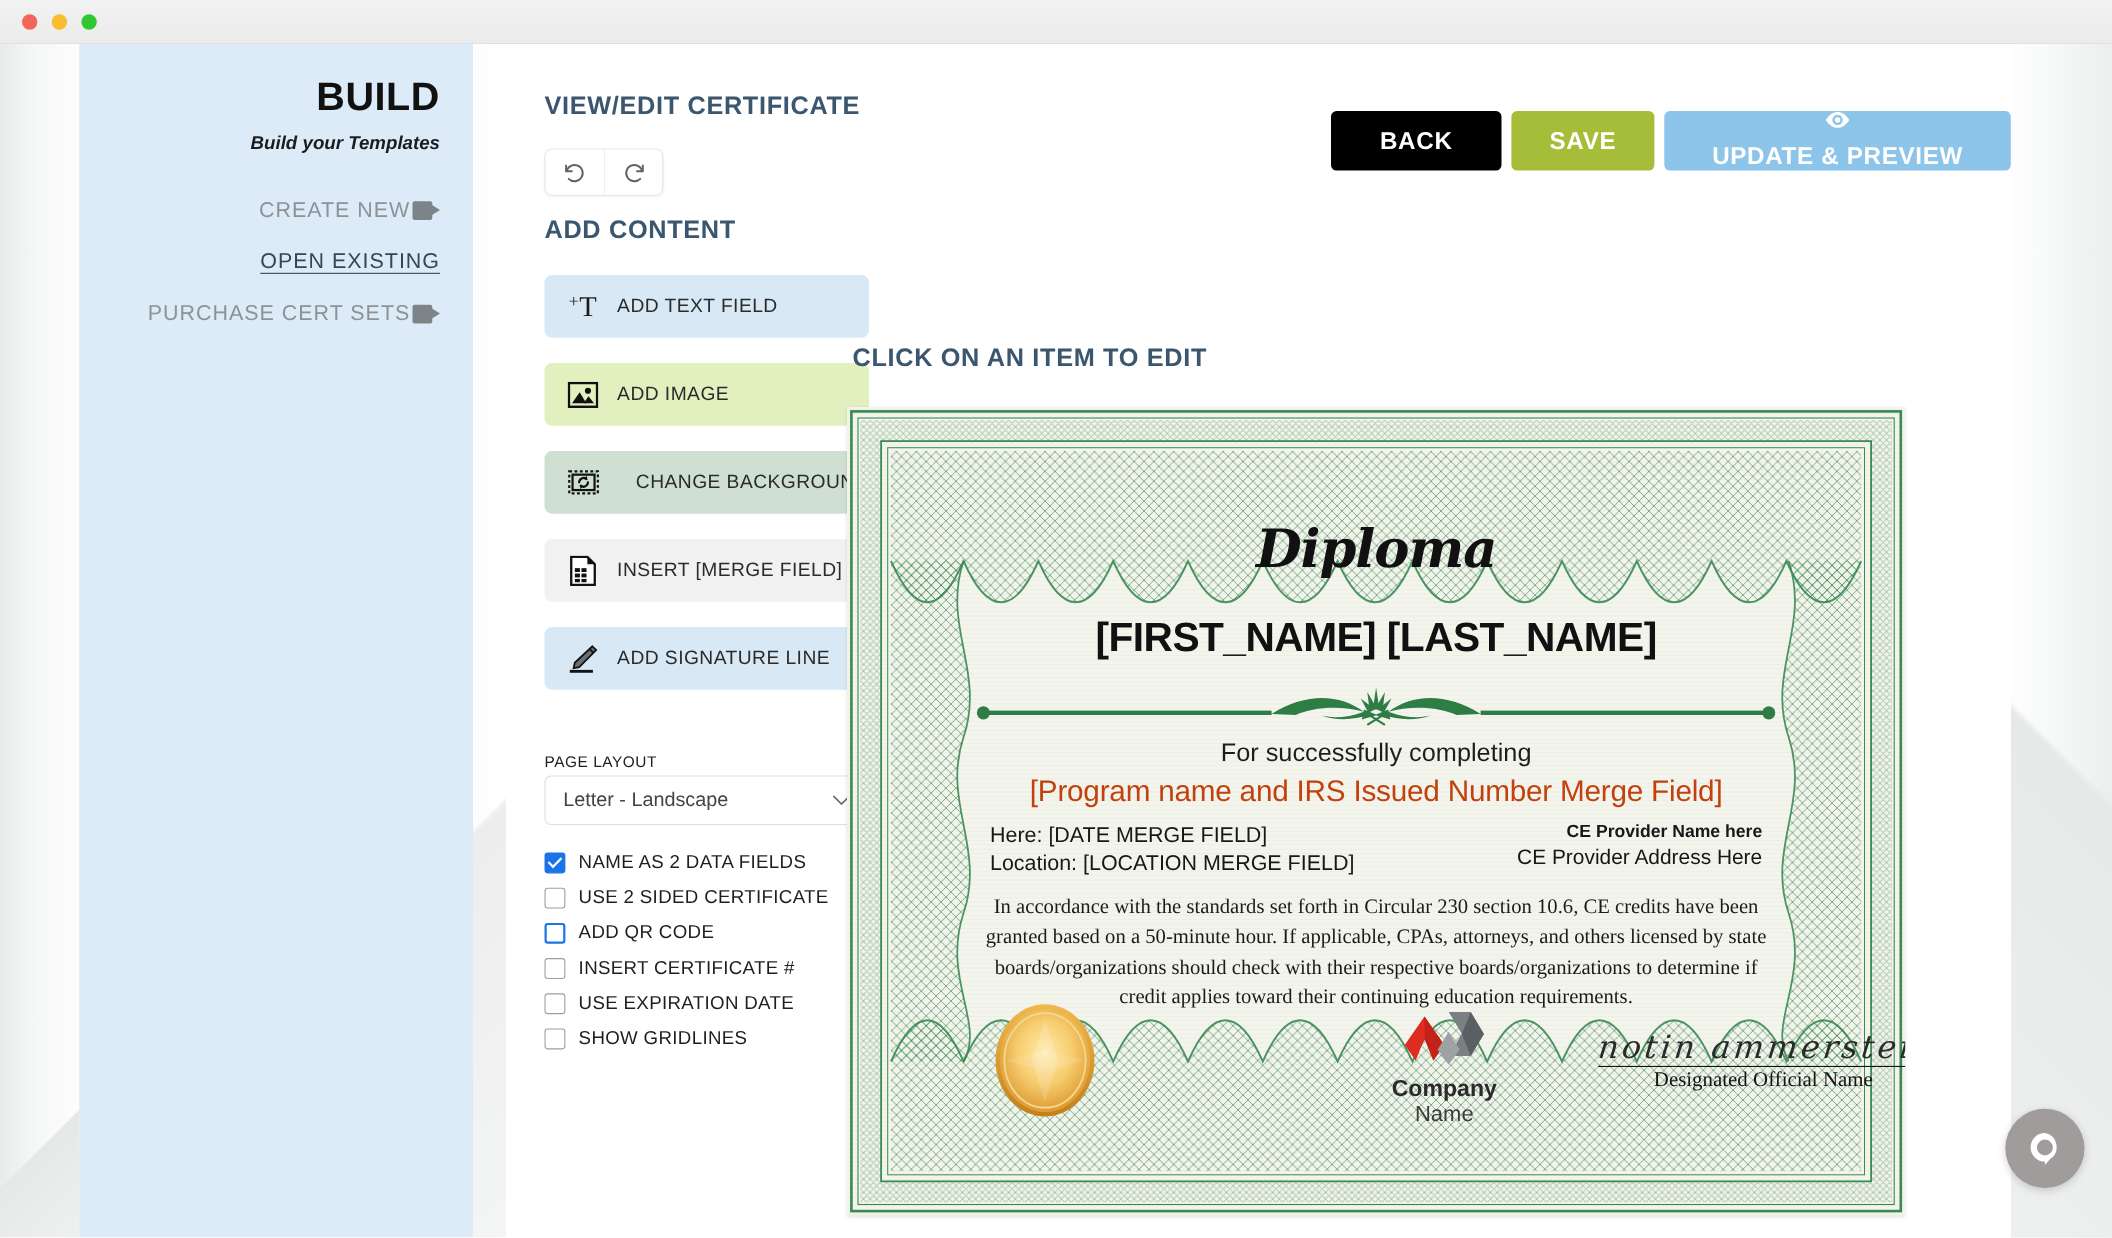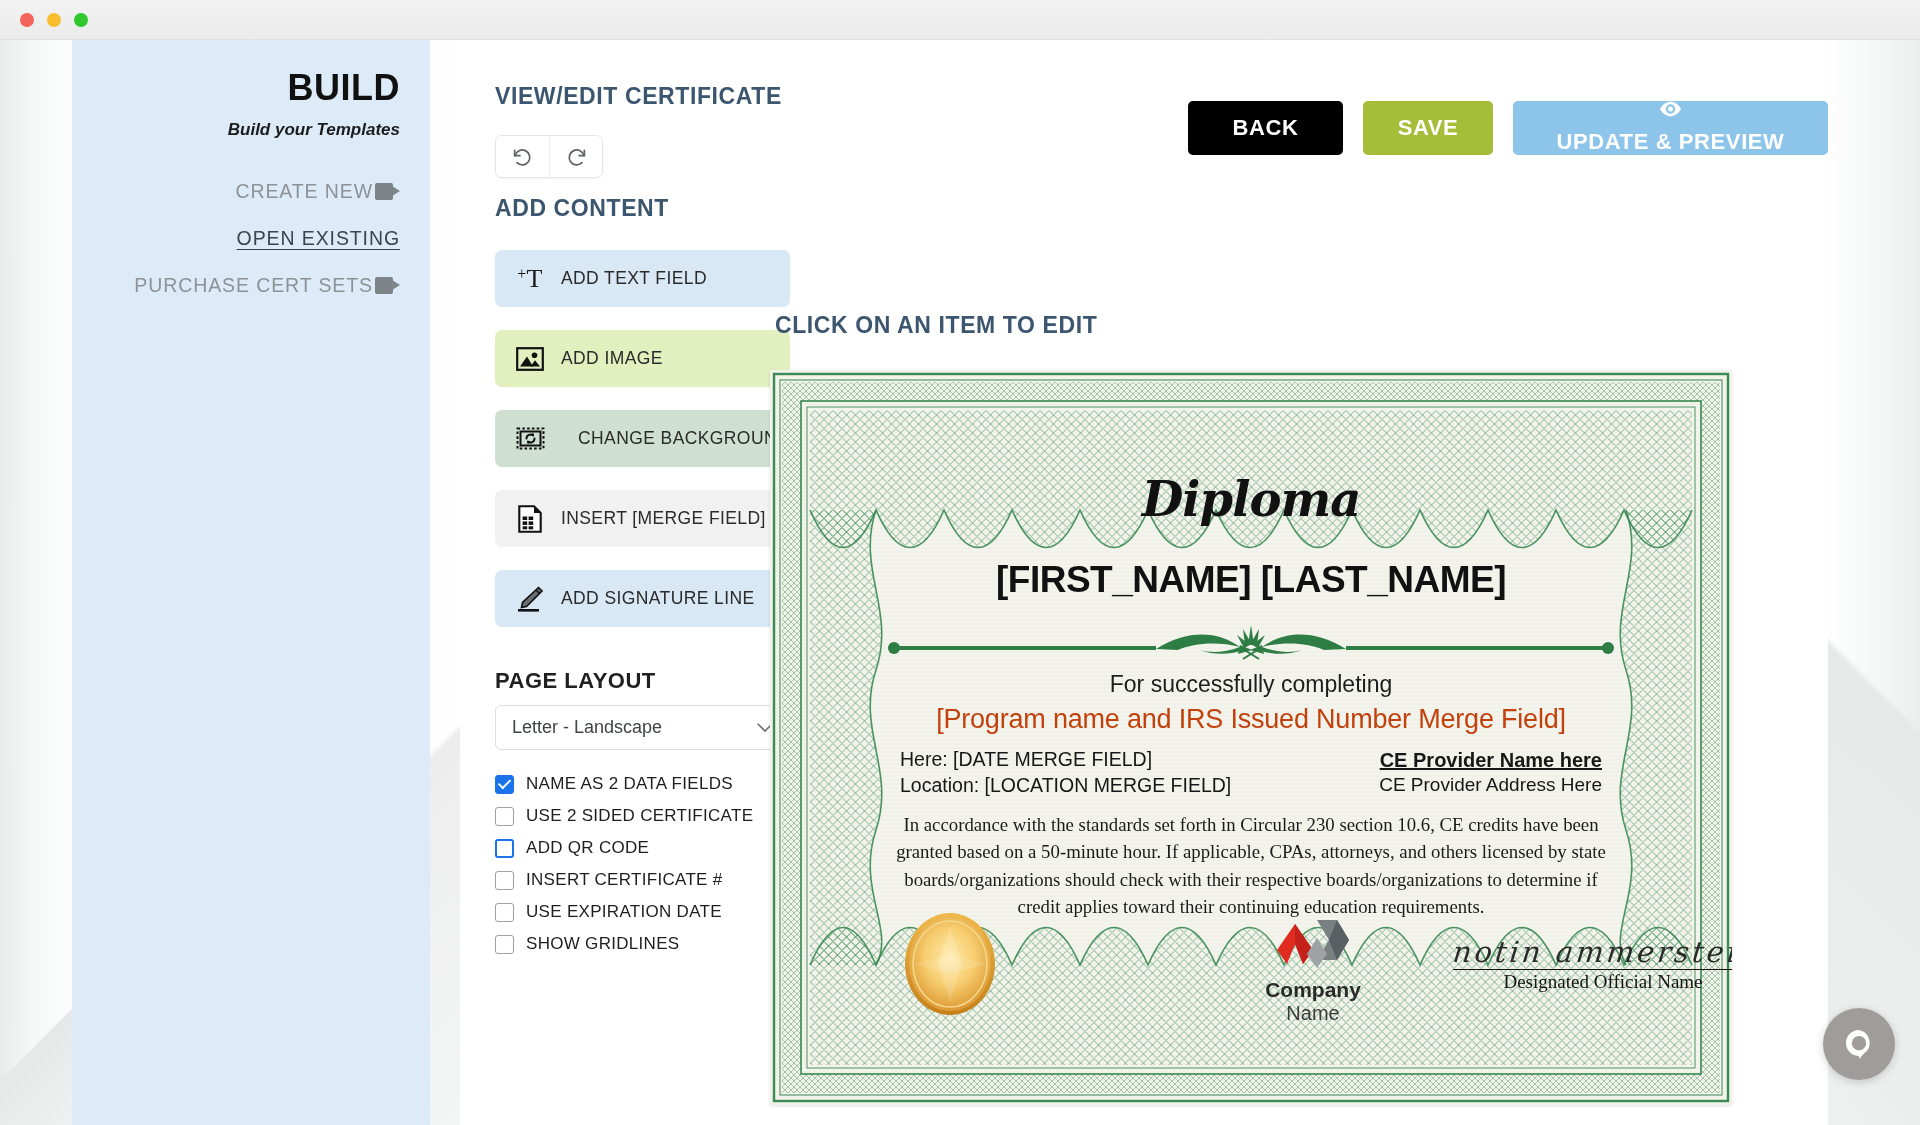--- a/index.html
+++ b/index.html
@@ -139,22 +139,22 @@
   #btn-merge-field    { top: 450px; background: #f1f1f1; }
   #btn-signature-line { top: 530px; background: #d8e8f5; }
 
   .act-icon { width: 34px; display: flex; align-items: center; justify-content: center; }
 
   .plus-t { font-size: 26px; color: #1b1b1b; font-family: "Liberation Serif", serif; }
   .plus-t sup { font-size: 16px; vertical-align: 8px; }
 
   
   #page-layout-title {
-    position: absolute; left: 35px; top: 628px;
-    font-size: 22px; font-weight: 700; color: #202020; letter-spacing: .5px;
+    position: absolute; left: 35px; top: 644px;
+    font-size: 14px; font-weight: 400; color: #202020; letter-spacing: .5px;
   }
   .select-box {
     position: absolute; left: 35px; top: 665px; width: 295px; height: 45px;
     border: 1px solid #dcdee0; border-radius: 6px; background: #fff;
     display: flex; align-items: center; justify-content: space-between;
     padding: 0 16px; font-size: 18px; color: #3f4447; cursor: pointer;
   }
 
   .check-list { position: absolute; left: 35px; top: 728px; width: 320px; }
   .check-row {
@@ -169,21 +169,21 @@
   .cbox.checked { background: #1a73e8; border-color: #1a73e8; }
   .cbox.checked::after {
     content: ""; width: 5px; height: 10px;
     border: solid #fff; border-width: 0 2.4px 2.4px 0;
     transform: rotate(45deg) translate(-1px,-1px);
   }
   .cbox.outlined { border: 2.4px solid #1a73e8; }
   .check-label { font-size: 17px; color: #1e1e1e; letter-spacing: .3px; }
 
   
-  .topbar { position: absolute; right: 0px; top: 61px; display: flex; gap: 20px; }
+  .topbar { position: absolute; right: 0px; top: 61px; display: flex; gap: 9px; }
   .tb {
     height: 54px; border-radius: 5px; display: flex; align-items: center;
     justify-content: center; gap: 12px; cursor: pointer;
     font-size: 22px; font-weight: 700; letter-spacing: .6px; color: #fff;
   }
   #btn-back    { width: 155px; background: #000000; }
   #btn-save    { width: 130px; background: #a5bd38; }
   #btn-preview { width: 315px; background: #8cc4ea; flex-direction: column; }
 
   
@@ -220,21 +220,21 @@
   }
   .cert-program {
     margin-top: 6px; font-size: 27px; color: #c2410c; letter-spacing: -.2px;
   }
   .cert-meta {
     margin-top: 12px; display: flex; justify-content: space-between; align-items: flex-start;
     padding: 0 12px;
   }
   .meta-left { text-align: left; font-size: 19.5px; color: #171717; line-height: 1.3; }
   .meta-right { text-align: right; font-size: 19px; color: #171717; line-height: 1.3; }
-  .meta-right .prov-name { font-weight: 700; font-size: 20px; text-decoration: underline; }
+  .meta-right .prov-name { font-weight: 700; font-size: 16px; }
   .cert-body {
     margin-top: 13px;
     font-family: "Liberation Serif", serif;
     font-size: 18.8px; line-height: 1.45; color: #1b1b1b;
     padding: 0 2px;
   }
 
   .cert-footer {
     position: absolute; left: 118px; right: 118px; top: 540px;
     height: 140px;

